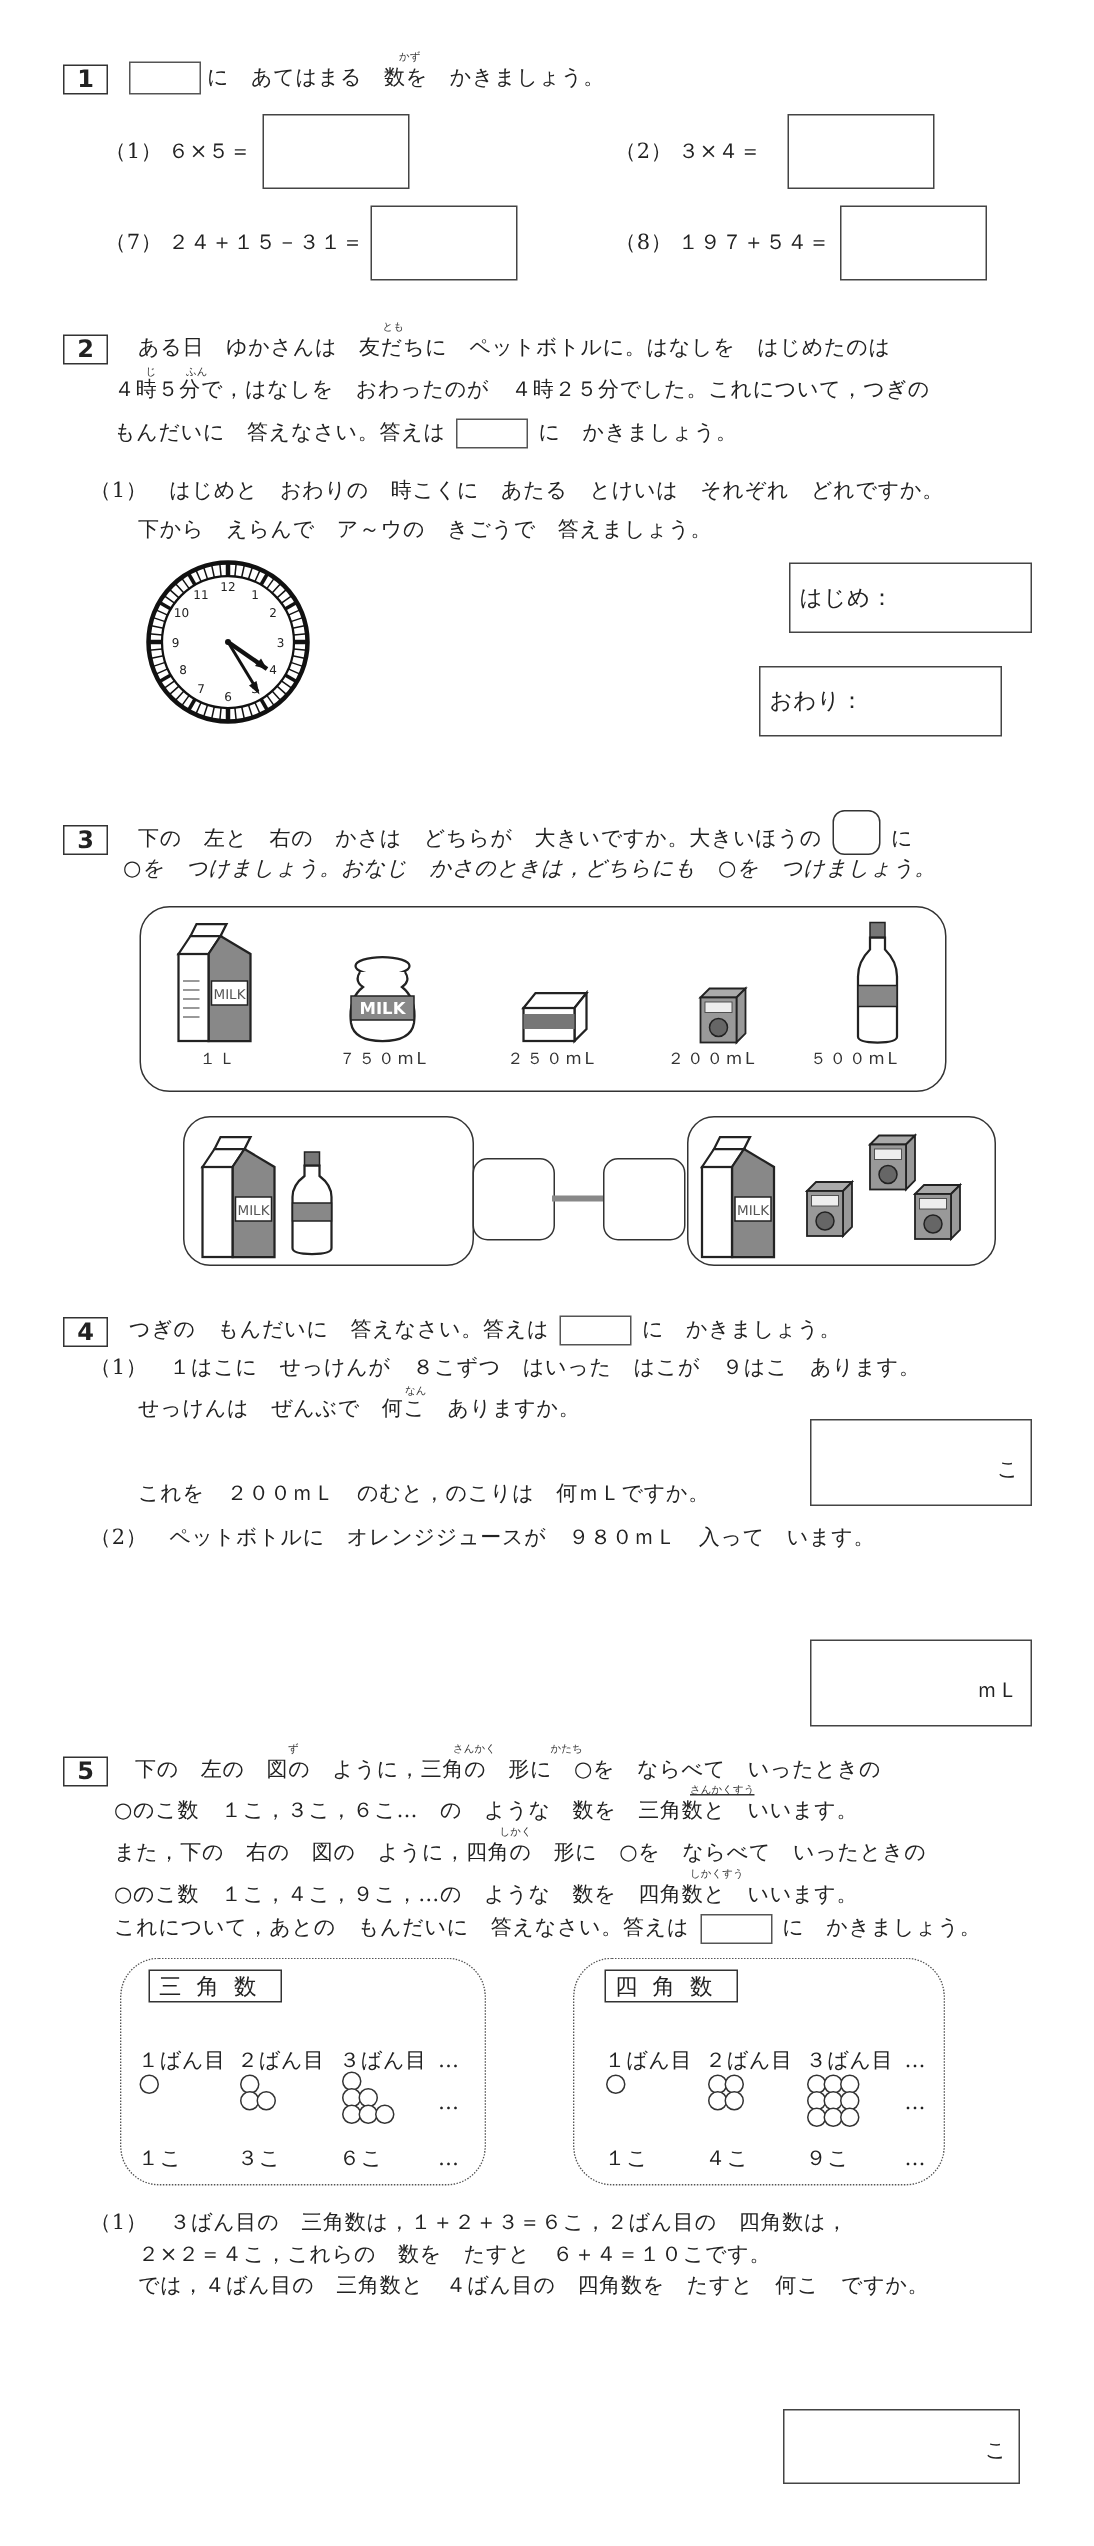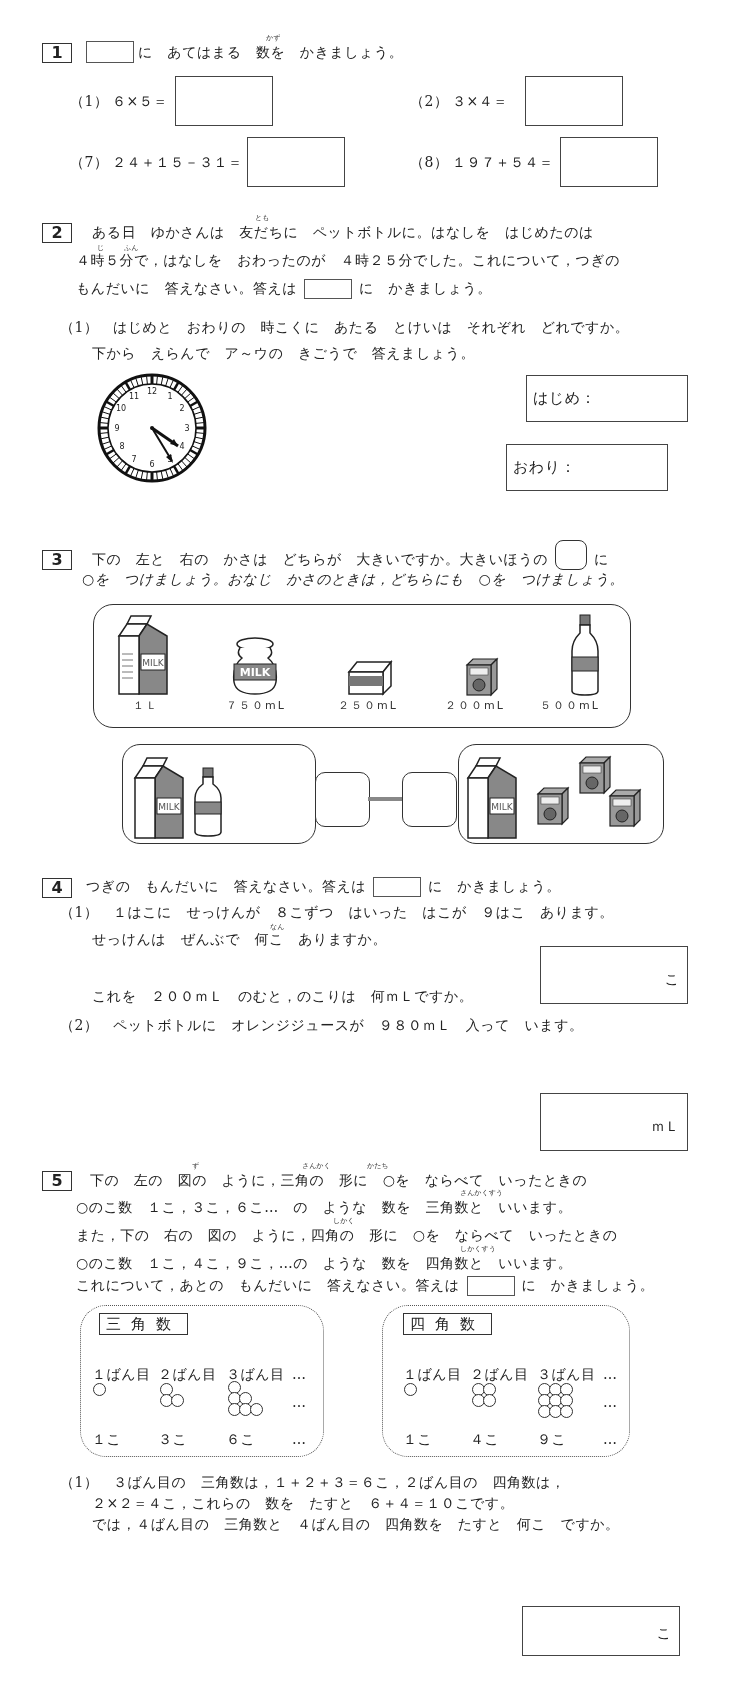--- a/index.html
+++ b/index.html
@@ -277,21 +277,21 @@
 <div class="abs txt" style="left:92px;top:987px;">これを　２００ｍＬ　のむと，のこりは　何ｍＬですか。</div>
 <div class="ansbox" style="left:540px;top:1074px;width:146px;height:56px;margin-top:19px;">
   <span class="ansunit">ｍＬ</span>
 </div>
 
 <div class="qnum" style="left:42px;top:1171px;">5</div>
 <div class="ruby" style="left:192px;top:1162px;">ず</div>
 <div class="ruby" style="left:302px;top:1162px;">さんかく</div>
 <div class="ruby" style="left:367px;top:1162px;">かたち</div>
 <div class="abs txt" style="left:90px;top:1171px;">下の　左の　図の　ように，三角の　形に　○を　ならべて　いったときの</div>
-<div class="ruby" style="left:460px;top:1189px;">さんかくすう</div>
+<div class="ruby" style="left:460px;top:1189px;text-decoration:underline;">さんかくすう</div>
 <div class="abs txt" style="left:76px;top:1198px;">○のこ数　１こ，３こ，６こ…　の　ような　数を　三角数と　いいます。</div>
 <div class="ruby" style="left:333px;top:1217px;">しかく</div>
 <div class="abs txt" style="left:76px;top:1226px;">また，下の　右の　図の　ように，四角の　形に　○を　ならべて　いったときの</div>
 <div class="ruby" style="left:460px;top:1245px;">しかくすう</div>
 <div class="abs txt" style="left:76px;top:1254px;">○のこ数　１こ，４こ，９こ，…の　ような　数を　四角数と　いいます。</div>
 <div class="abs txt" style="left:76px;top:1276px;">
   <span>これについて，あとの　もんだいに　答えなさい。答えは</span>
   <span class="inlinebox"></span>
   <span>に　かきましょう。</span>
 </div>

